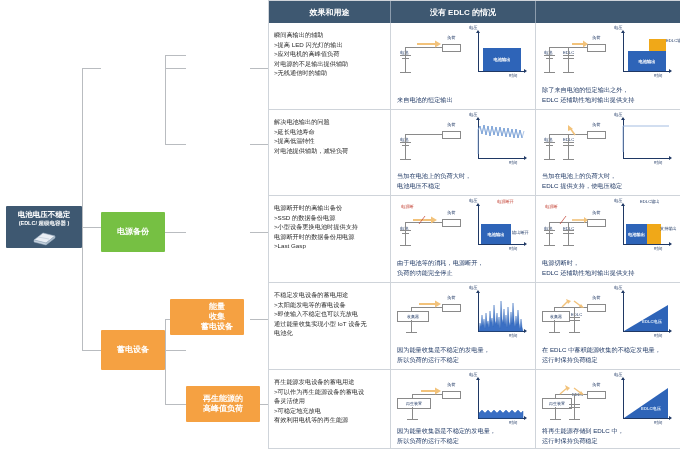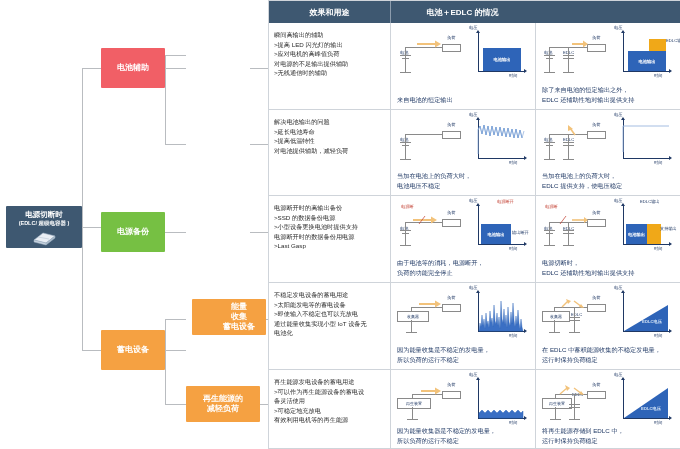--- a/index.html
+++ b/index.html
@@ -25,21 +25,21 @@
   .red{background:#f15f66;}
   .green{background:#76c043;}
   .orange{background:#f5a142;}
 
   .n-battery{left:101px;top:48px;}
   .n-backup{left:101px;top:212px;text-align:center;}
   .n-storage{left:101px;top:330px;}
   .n-peak{left:186px;top:35px;}
   .n-level{left:186px;top:126px;}
   .n-high{left:186px;top:212px;}
-  .n-energy{left:192px;top:299px;padding-left:20px;}
+  .n-energy{left:170px;top:299px;padding-left:20px;}
   .n-regen{left:186px;top:386px;}
 
   .ln{position:absolute;background:#b9bcc0;}
   .lnh{height:1px;}
   .lnv{width:1px;}
 
   
   .table{position:absolute;left:268px;top:0;width:460px;height:449px;
          box-sizing:border-box;border:1px solid #cfd4da;background:#fff;}
   .thead{display:flex;height:22px;background:#3e5871;}
@@ -108,58 +108,55 @@
     <div class="ln lnh" style="left:165px;top:319px;width:21px;"></div>
     <div class="ln lnh" style="left:165px;top:404px;width:21px;"></div>
 
     <div class="ln lnh" style="left:250px;top:68px;width:18px;"></div>
     <div class="ln lnh" style="left:250px;top:144px;width:18px;"></div>
     <div class="ln lnh" style="left:250px;top:232px;width:18px;"></div>
     <div class="ln lnh" style="left:250px;top:319px;width:18px;"></div>
     <div class="ln lnh" style="left:250px;top:404px;width:18px;"></div>
 
     <div class="node root-node">
-      <span>电源切断时</span>
+      <span>电池电压不稳定</span>
       <span class="sub">(EDLC/ 超级电容器 )</span>
       <span class="chip">
         <svg width="30" height="17" viewBox="0 0 30 17">
           <polygon points="5,11 14,4 26,7 17,14" fill="#e9eef4" stroke="#9fb0c2" stroke-width="0.6"></polygon>
           <polygon points="5,11 5,13 17,16 17,14" fill="#c6d2de" stroke="#9fb0c2" stroke-width="0.5"></polygon>
           <polygon points="17,14 17,16 26,9 26,7" fill="#aebecd" stroke="#9fb0c2" stroke-width="0.5"></polygon>
           <line x1="9" y1="8" x2="20" y2="10" stroke="#b9c6d4" stroke-width="0.6"></line>
         </svg>
       </span>
     </div>
 
-    <div class="node l1 red n-battery">
-      <span class="lbl">电池辅助</span>
-    </div>
     <div class="node l1 green n-backup">
       <span class="lbl">电源备份</span>
     </div>
     <div class="node l1 orange n-storage">
       <span class="lbl">蓄电设备</span>
     </div>
 
     <div class="node l2 orange n-energy">
       <span class="lbl">能量
 收集
 蓄电设备</span>
     </div>
     <div class="node l2 orange n-regen">
       <span class="lbl">再生能源的
-减轻负荷</span>
+高峰值负荷</span>
     </div>
   </div>
 
   <div class="table">
 
     <div class="thead">
       <div class="th c1">效果和用途</div>
-      <div class="th c3">电池＋EDLC 的情况</div>
+      <div class="th c2">没有 EDLC 的情况</div>
     </div>
 
     <div class="trow" style="height:87px;">
       <div class="td c1">
         <div class="desc">瞬间高输出的辅助
 &gt;提高 LED 闪光灯的输出
 &gt;应对电机的高峰值负荷
 对电源的不足输出提供辅助
 &gt;无线通信时的辅助</div>
       </div>

